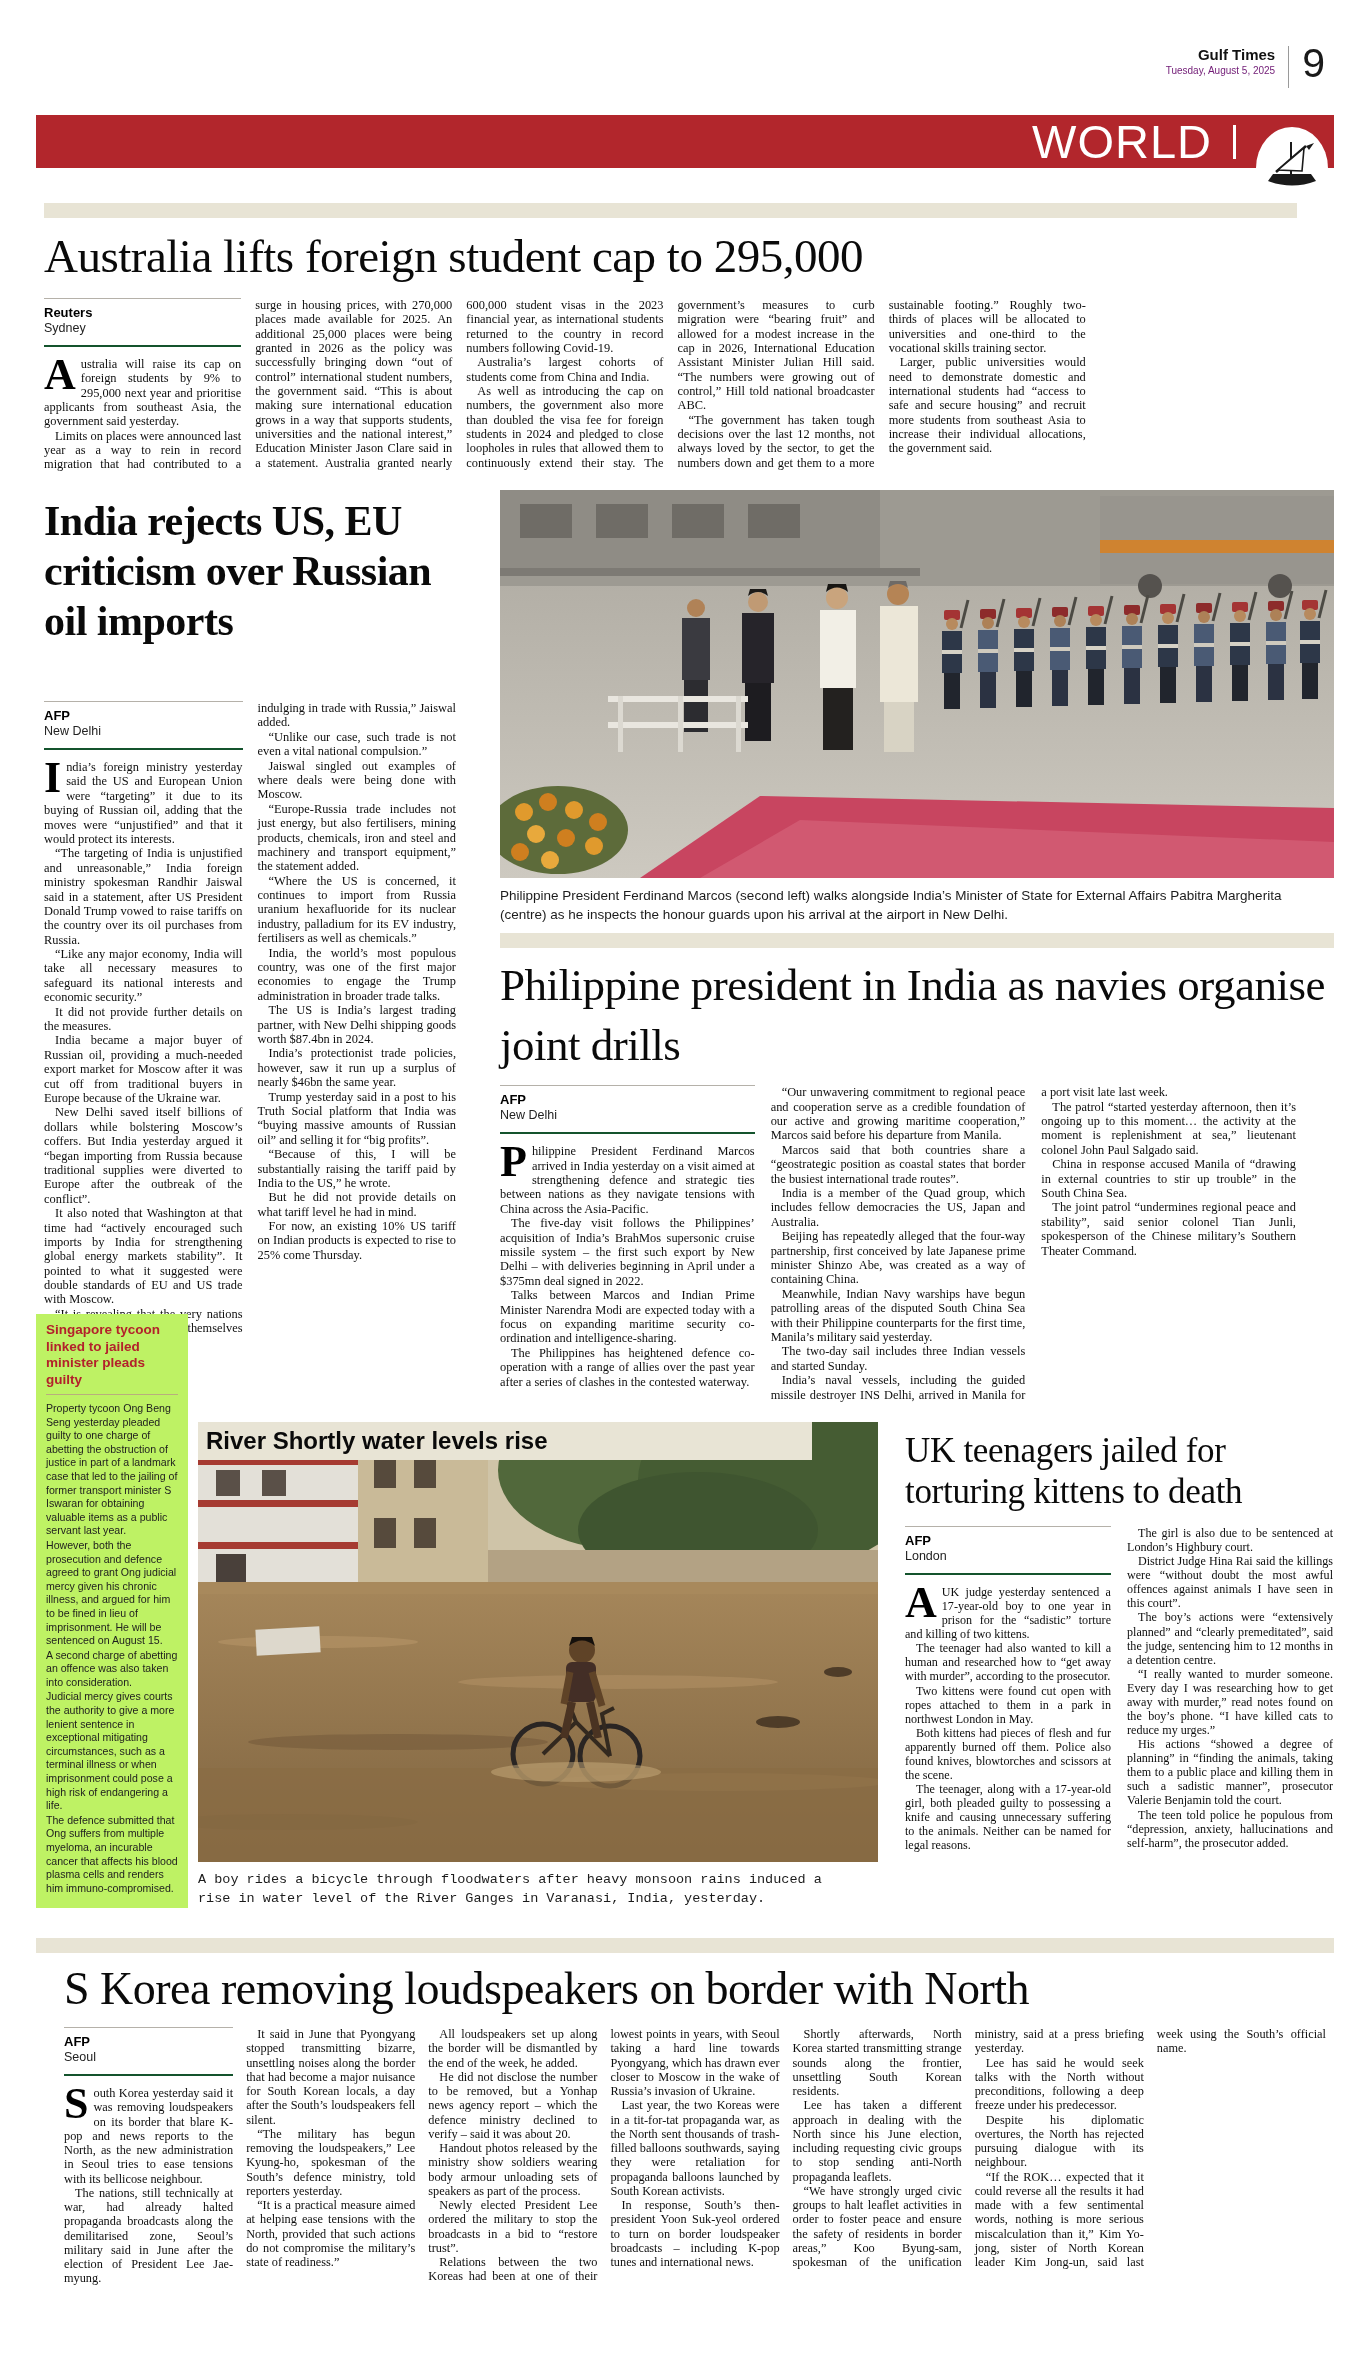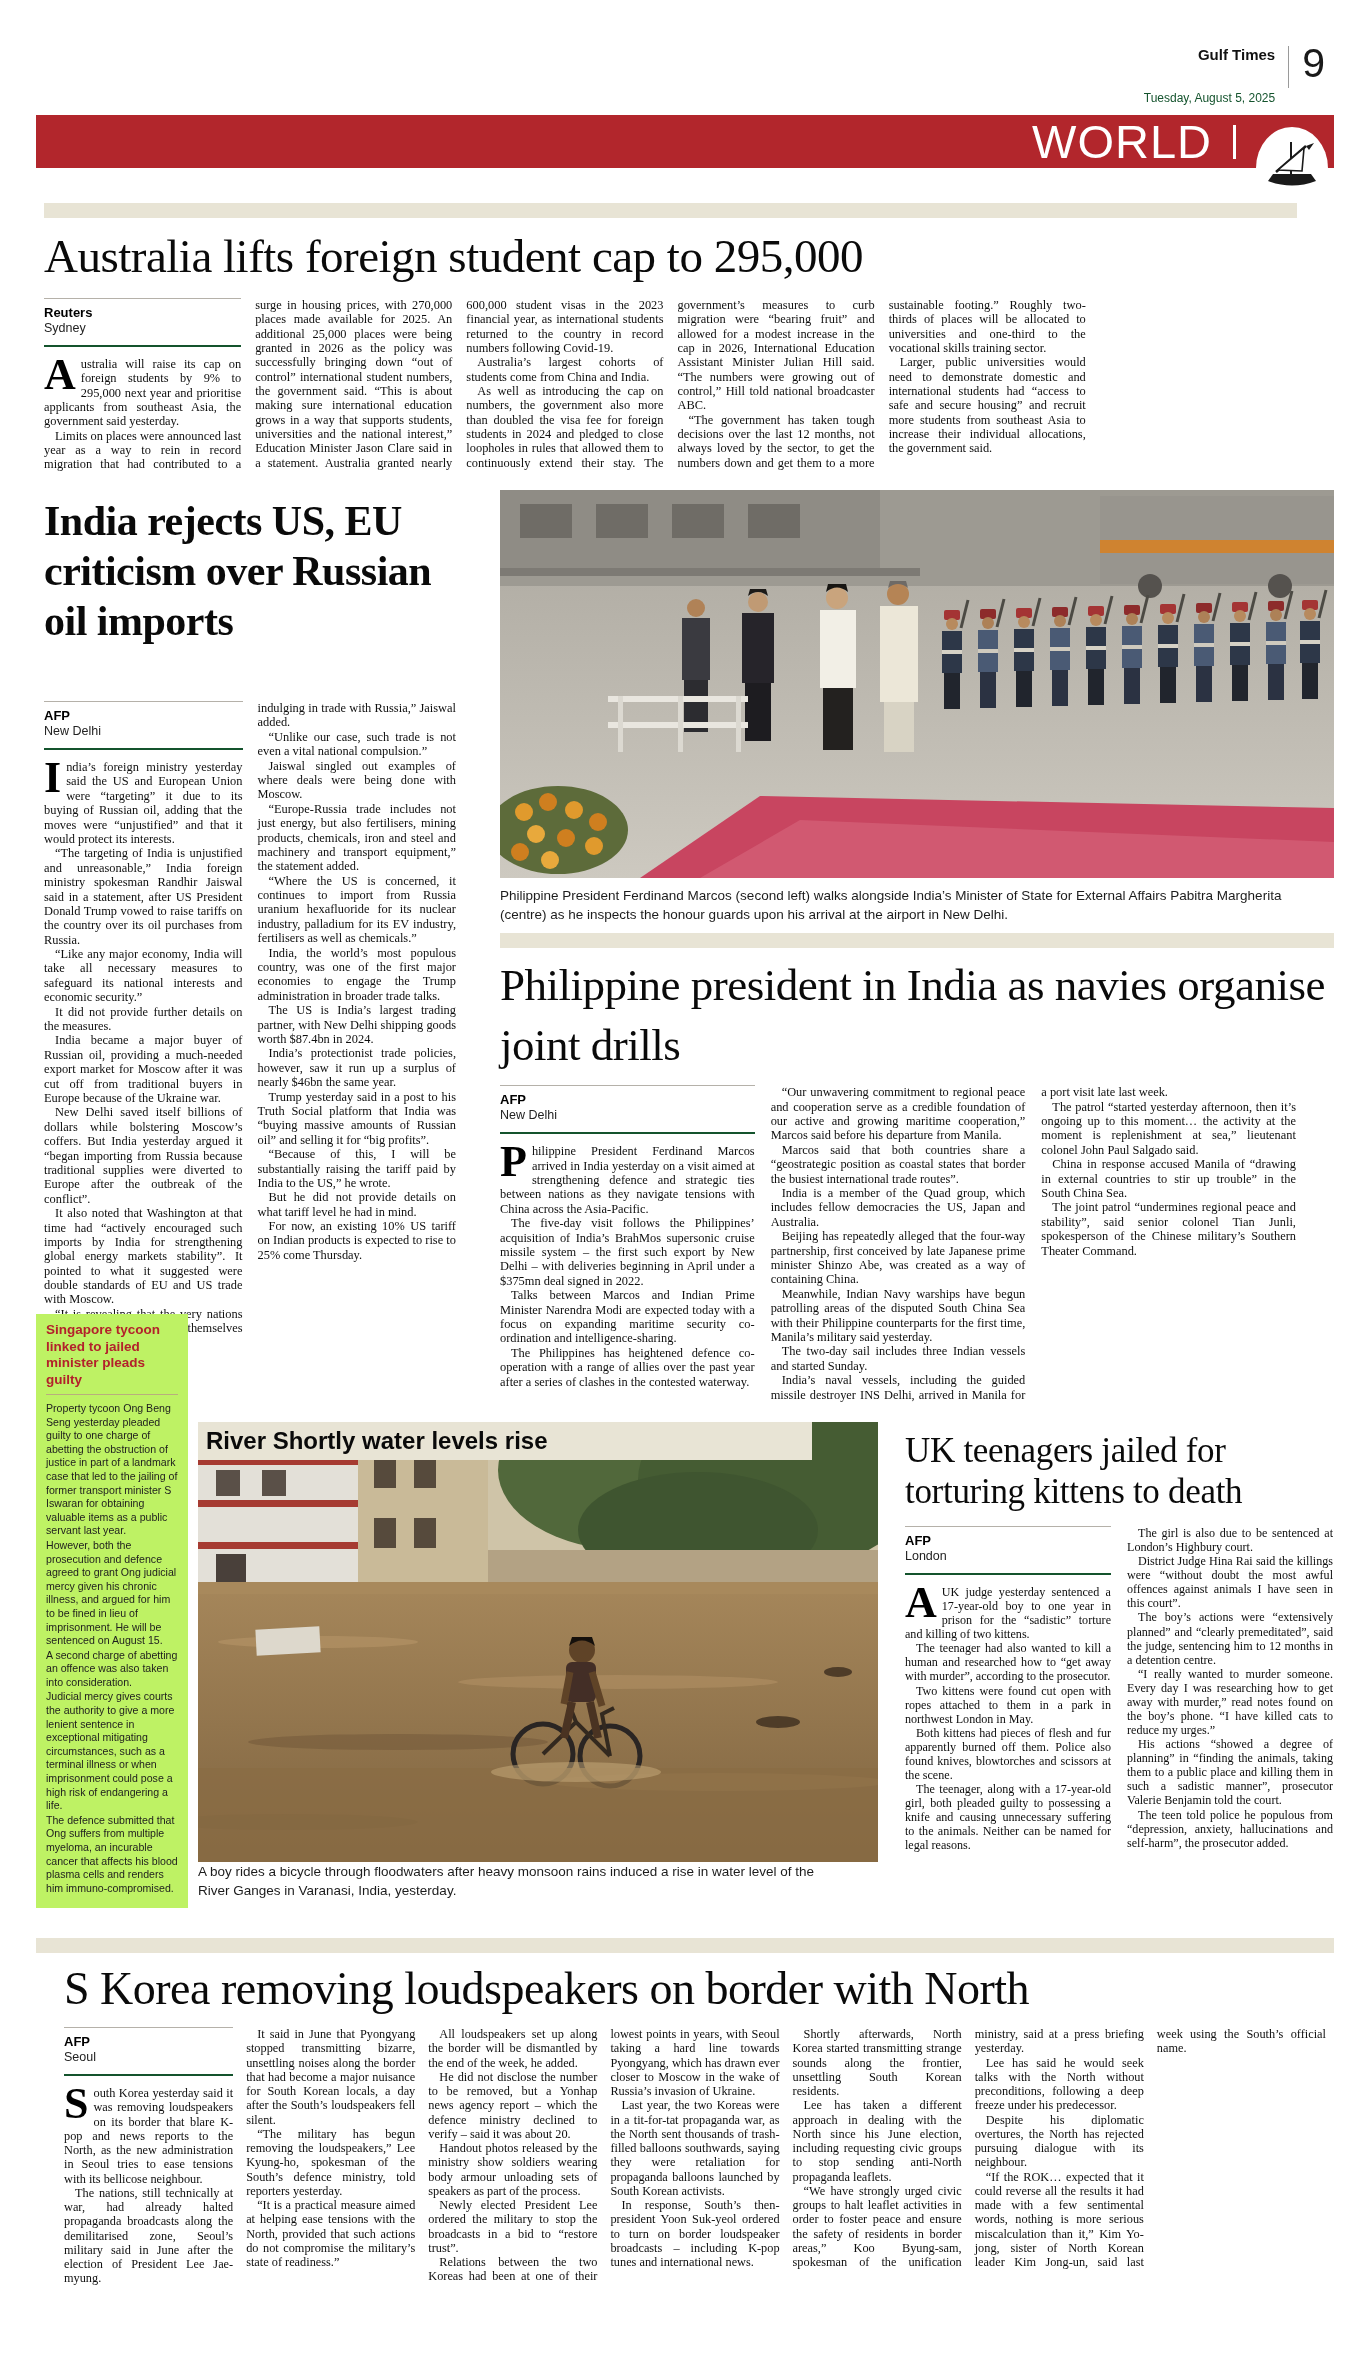--- a/index.html
+++ b/index.html
@@ -3,21 +3,21 @@
 <meta charset="utf-8">
 <style>
   html,body{margin:0;padding:0;background:#ffffff;}
   .page{position:relative;width:1351px;height:2365px;background:#fff;overflow:hidden;
         font-family:"Liberation Serif",serif;color:#111;}
   
   .masthead{position:absolute;top:46px;right:26px;display:flex;align-items:flex-start;gap:13px;
             font-family:"Liberation Sans",sans-serif;}
   .mast-text{text-align:right;}
   .mast-paper{font-size:15px;font-weight:bold;line-height:17px;}
-  .mast-date{font-size:12px;line-height:16px;color:#14532d;margin-top:27px;}
+  .mast-date{font-size:10px;line-height:16px;color:#701a75;}
   .mast-rule{width:1px;height:42px;background:#9a9a9a;}
   .mast-pageno{font-size:41px;line-height:38px;font-weight:400;color:#1a1a1a;margin-top:-2px;}
   
   .banner{position:absolute;left:36px;right:17px;top:115px;height:53px;background:#b2262c;}
   .banner-word{position:absolute;right:122px;top:1px;color:#fff;font-family:"Liberation Sans",sans-serif;
                font-size:47px;font-weight:300;letter-spacing:1px;line-height:52px;}
   .banner-sep{position:absolute;right:98px;top:10px;width:3px;height:34px;background:#fff;}
   .dhow-badge{position:absolute;right:4px;top:11px;width:76px;height:84px;}
   
   .rule-bar{height:15px;background:#e8e4d5;}
@@ -51,21 +51,21 @@
         box-sizing:border-box;font-family:"Liberation Sans",sans-serif;}
   .sing h3{color:#b3212b;font-size:13.5px;line-height:16.5px;margin:0 0 6px 0;}
   .sing .sing-rule{border-top:1px solid #b9ae7d;margin:0 0 7px 0;}
   .sing p{font-size:10.6px;line-height:13.6px;color:#1d1d1d;margin:0 0 1px 0;}
   
   .ganges{position:absolute;left:198px;top:1422px;width:680px;}
   .ganges .gphoto{position:relative;}
   .gtitle{position:absolute;left:0;top:0;width:614px;height:38px;background:#e8e4d5;
           font-family:"Liberation Sans",sans-serif;font-weight:bold;font-size:24px;line-height:38px;
           padding-left:8px;box-sizing:border-box;color:#0a0a0a;}
-  .ganges .caption{margin-top:0;width:648px;}
+  .ganges .caption{margin-top:8px;width:648px;font-family:Liberation Mono, monospace;}
   
   .uk{position:absolute;left:905px;top:1430px;width:428px;}
   .uk h2{font-size:35px;line-height:41px;margin:0 0 14px 0;letter-spacing:-0.3px;}
   .colbody.uk2{columns:2;column-gap:16px;height:352px;font-size:12.1px;line-height:1.165;overflow:hidden;}
   
   .korea{position:absolute;left:36px;top:1938px;width:1298px;}
   .korea h2{font-size:46px;line-height:54px;margin:9px 0 11px 28px;letter-spacing:-0.5px;}
   .colbody.kor{columns:7;column-gap:13px;height:268px;margin-left:28px;width:1262px;
                font-size:12.3px;line-height:1.16;overflow:hidden;}
 </style>

